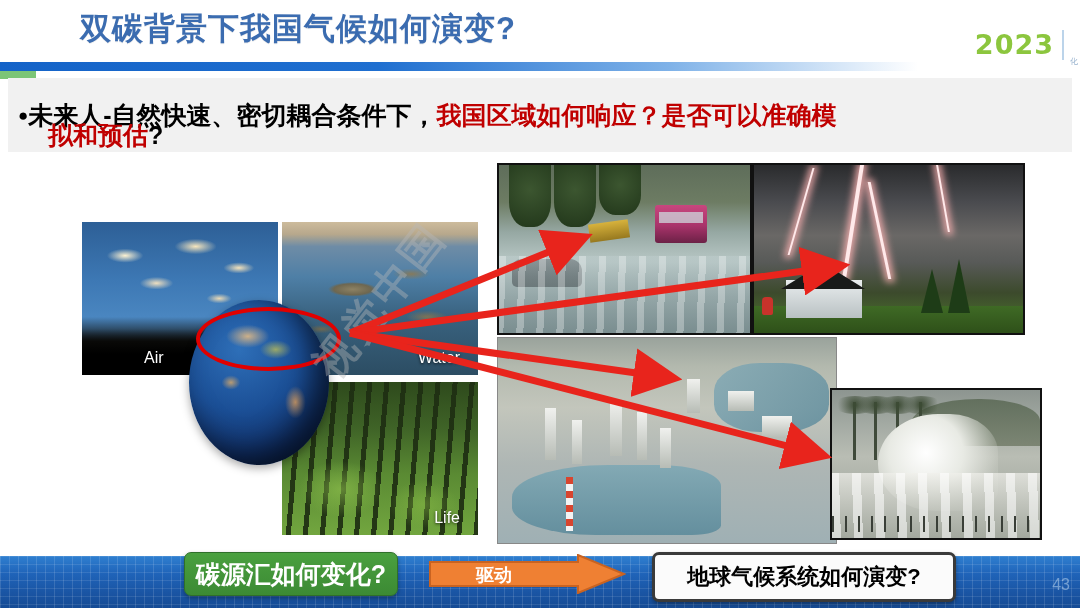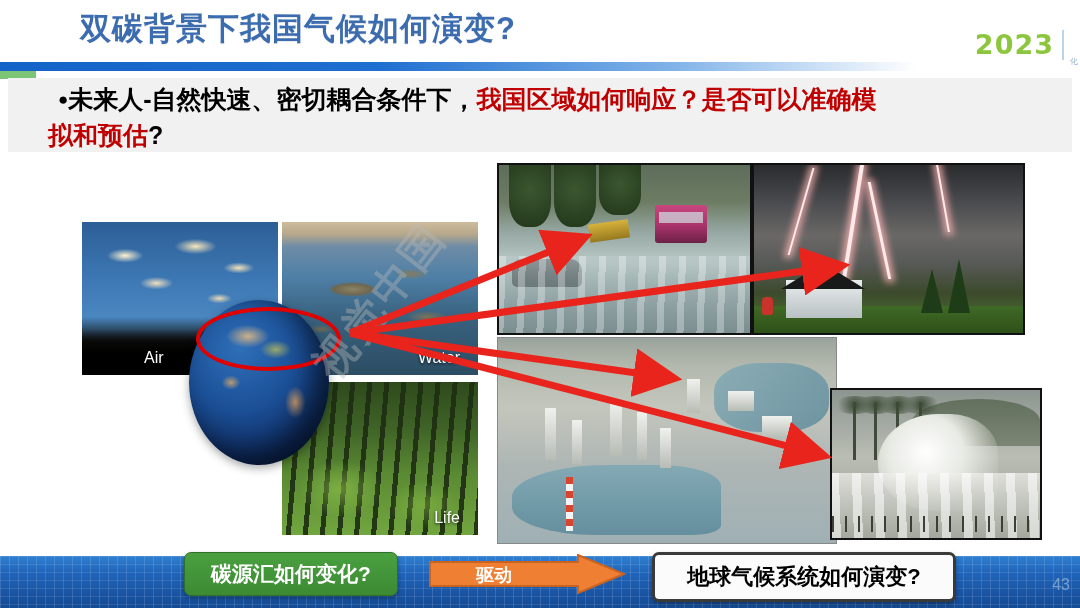--- a/index.html
+++ b/index.html
@@ -18,21 +18,21 @@
     font-family:"DejaVu Sans",sans-serif;margin-left:28px;}
   .logo-divider{width:2px;height:30px;background:#bcd4ea;margin:0 8px;}
   .logo-cn{font-size:19px;font-weight:bold;color:#2a6bbd;letter-spacing:7px;line-height:21px;}
   .logo-en{font-size:6.5px;color:#7c9dc4;letter-spacing:3.4px;line-height:9px;}
   .logo-sub{font-size:6px;color:#a9bfd6;letter-spacing:2px;line-height:8px;}
   .logo-tail{position:absolute;right:2px;top:56px;font-size:8px;color:#9ab4cf;}
 
   
   .bullet-panel{position:absolute;left:8px;top:78px;width:1064px;height:74px;background:#f1f1f1;}
   .bullet-line{position:absolute;font-size:25px;font-weight:bold;line-height:30px;white-space:nowrap;}
-  .bullet-l1{left:18px;top:84px;margin-left:40px;}
+  .bullet-l1{left:18px;top:100px;}
   .bullet-l2{left:48px;top:120px;}
   .blk{color:#000;}
   .red{color:#c00000;}
   .bullet-dot{font-size:17px;vertical-align:3px;}
 
   
   .quad{position:absolute;left:82px;top:222px;width:404px;height:315px;}
   .q{position:absolute;width:196px;height:153px;overflow:hidden;}
   .q.tl{left:0;top:0;}
   .q.tr{left:200px;top:0;}
@@ -162,21 +162,21 @@
   
   .bottom-band{position:absolute;left:0;bottom:0;width:1080px;height:52px;
     background:linear-gradient(to bottom,#2f7fd0 0%,#1f63b8 35%,#1a55a4 70%,#154b95 100%);}
   .bottom-band:before{content:"";position:absolute;inset:0;
     background:repeating-linear-gradient(to right,rgba(255,255,255,.13) 0 1px,rgba(255,255,255,0) 1px 9px),
                repeating-linear-gradient(to bottom,rgba(255,255,255,.10) 0 1px,rgba(255,255,255,0) 1px 8px);}
 
   .tag-green{position:absolute;left:184px;top:552px;width:212px;height:42px;border-radius:7px;
     background:linear-gradient(to bottom,#4aa03f,#3c8a34);border:1px solid #2f6f2a;
     display:flex;align-items:center;justify-content:center;
-    font-size:21px;font-weight:bold;color:#fff;box-shadow:0 2px 4px rgba(0,0,0,.35);}
+    font-size:25px;font-weight:bold;color:#fff;box-shadow:0 2px 4px rgba(0,0,0,.35);}
   .tag-white{position:absolute;left:652px;top:552px;width:298px;height:44px;border-radius:7px;
     background:#fbfbfb;border:3px solid #3a3a3a;
     display:flex;align-items:center;justify-content:center;
     font-size:22px;font-weight:bold;color:#000;box-shadow:0 2px 4px rgba(0,0,0,.35);}
   .arrow-orange{position:absolute;left:428px;top:554px;width:198px;height:40px;}
   .arrow-orange .lbl{position:absolute;left:48px;top:9px;font-size:18px;font-weight:bold;color:#fff;}
 
   .page-num{position:absolute;right:10px;bottom:14px;font-size:16px;color:#bcd6ef;opacity:.55;}
 </style>
 </head>

